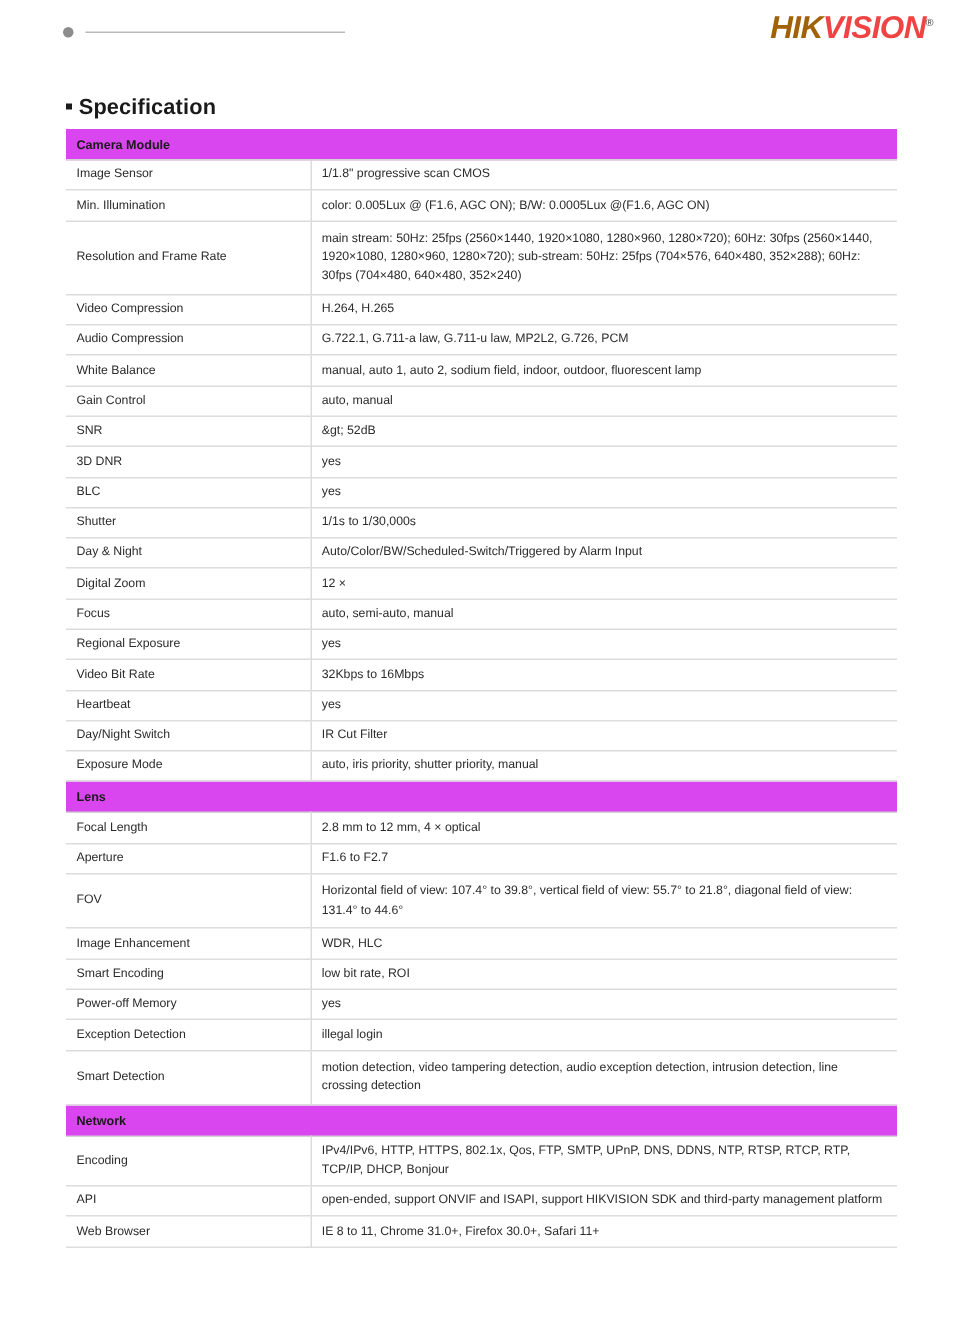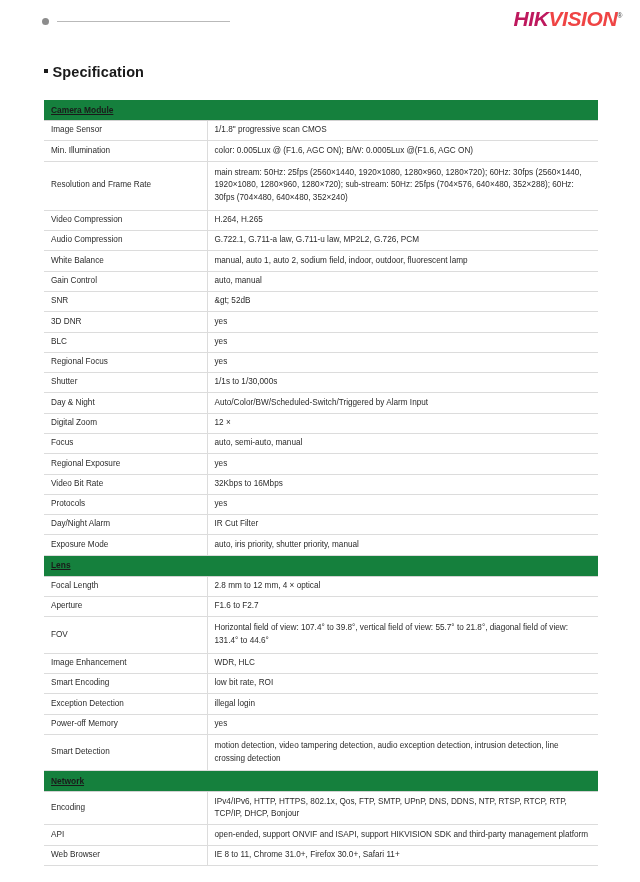--- a/index.html
+++ b/index.html
@@ -49,33 +49,33 @@
     right: 18px;
     top: 8px;
     font-family: "Liberation Sans", "DejaVu Sans", sans-serif;
     font-style: italic;
     font-weight: bold;
     font-size: 21px;
     letter-spacing: -0.4px;
     white-space: nowrap;
     line-height: 1;
   }
-  .logo .hik { color: #be185d; }
+  .logo .hik { color: #a16207; }
   .logo .vision { color: #ef4444; }
   .logo .tm {
     color: #3c3c3c;
     font-size: 7px;
     vertical-align: super;
     font-style: normal;
     font-weight: normal;
   }
 
   
   .section-title {
-    margin: 22px 0 20px 44px;
+    margin: 22px 0 6px 44px;
     font-size: 14.5px;
     font-weight: bold;
     color: #1a1a1a;
     letter-spacing: 0.1px;
     display: flex;
     align-items: center;
   }
   .title-bullet {
     display: inline-block;
     width: 3.5px;
@@ -92,28 +92,27 @@
     width: 554px;
     border-collapse: collapse;
     table-layout: fixed;
     font-size: 8.2px;
     line-height: 1.55;
   }
   .spec-table col.c-label { width: 163px; }
   .spec-table col.c-value { width: 391px; }
 
   .spec-table tr.section-row td {
-    background: #15803d;
+    background: #d946ef;
     font-weight: bold;
     color: #1a1a1a;
     padding: 3.5px 7px;
     border: none;
     border-bottom: 1px solid #d2d2d2;
     font-size: 8.4px;
-    text-decoration: underline;
   }
   .spec-table tr.data-row td {
     border-bottom: 1px solid #dcdcdc;
     padding: 3.3px 7px;
     vertical-align: middle;
     color: #2b2b2b;
     background: #ffffff;
   }
   .spec-table tr.data-row td.label {
     border-right: 1px solid #dcdcdc;
@@ -192,24 +191,20 @@
       </tr>
       <tr class="data-row">
         <td class="label">3D DNR</td>
         <td class="value">yes</td>
       </tr>
       <tr class="data-row">
         <td class="label">BLC</td>
         <td class="value">yes</td>
       </tr>
       <tr class="data-row">
-        <td class="label">Regional Focus</td>
-        <td class="value">yes</td>
-      </tr>
-      <tr class="data-row">
         <td class="label">Shutter</td>
         <td class="value">1/1s to 1/30,000s</td>
       </tr>
       <tr class="data-row">
         <td class="label">Day &amp; Night</td>
         <td class="value">Auto/Color/BW/Scheduled-Switch/Triggered  by Alarm Input</td>
       </tr>
       <tr class="data-row">
         <td class="label">Digital Zoom</td>
         <td class="value">12 ×</td>
@@ -220,25 +215,25 @@
       </tr>
       <tr class="data-row">
         <td class="label">Regional Exposure</td>
         <td class="value">yes</td>
       </tr>
       <tr class="data-row">
         <td class="label">Video Bit Rate</td>
         <td class="value">32Kbps to 16Mbps</td>
       </tr>
       <tr class="data-row">
-        <td class="label">Protocols</td>
-        <td class="value">yes</td>
-      </tr>
-      <tr class="data-row">
-        <td class="label">Day/Night Alarm</td>
+        <td class="label">Heartbeat</td>
+        <td class="value">yes</td>
+      </tr>
+      <tr class="data-row">
+        <td class="label">Day/Night Switch</td>
         <td class="value">IR Cut Filter</td>
       </tr>
       <tr class="data-row">
         <td class="label">Exposure Mode</td>
         <td class="value">auto, iris priority, shutter priority, manual</td>
       </tr>
       <tr class="section-row">
         <td colspan="2">Lens</td>
       </tr>
       <tr class="data-row">
@@ -255,26 +250,26 @@
       </tr>
       <tr class="data-row">
         <td class="label">Image Enhancement</td>
         <td class="value">WDR, HLC</td>
       </tr>
       <tr class="data-row">
         <td class="label">Smart Encoding</td>
         <td class="value">low bit rate, ROI</td>
       </tr>
       <tr class="data-row">
+        <td class="label">Power-off Memory</td>
+        <td class="value">yes</td>
+      </tr>
+      <tr class="data-row">
         <td class="label">Exception Detection</td>
         <td class="value">illegal login</td>
-      </tr>
-      <tr class="data-row">
-        <td class="label">Power-off Memory</td>
-        <td class="value">yes</td>
       </tr>
       <tr class="data-row tall">
         <td class="label">Smart Detection</td>
         <td class="value">motion detection,  video tampering detection, audio exception detection, intrusion detection, line crossing detection</td>
       </tr>
       <tr class="section-row">
         <td colspan="2">Network</td>
       </tr>
       <tr class="data-row">
         <td class="label">Encoding</td>

